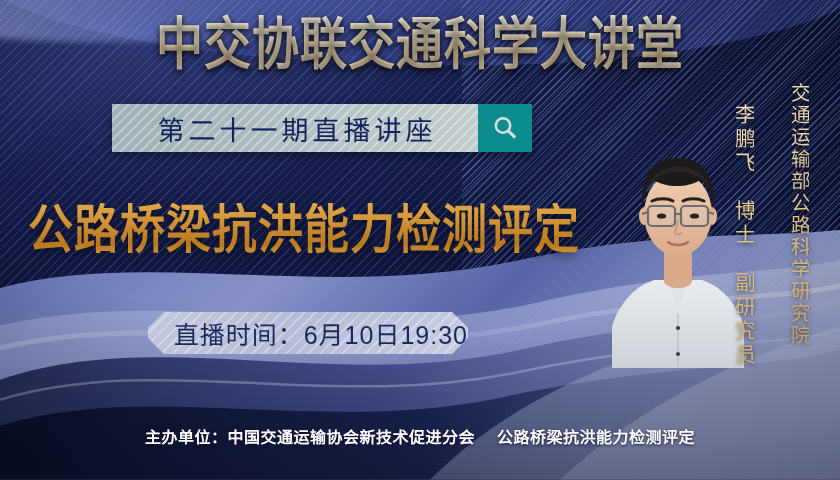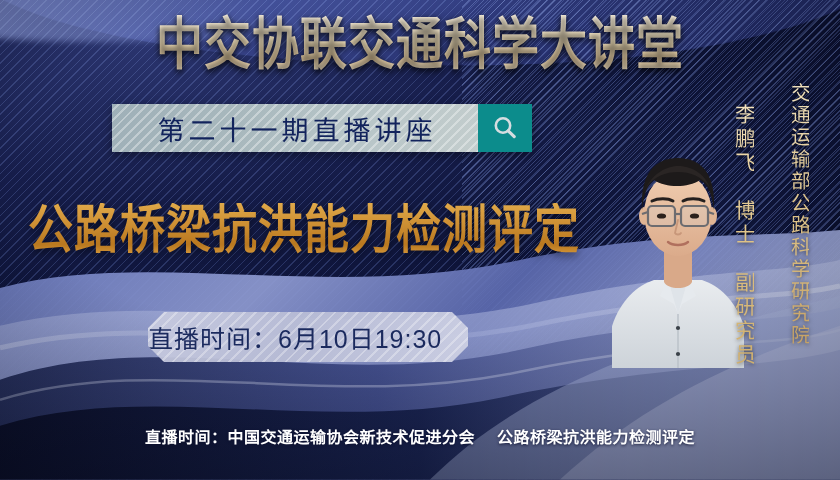--- a/index.html
+++ b/index.html
@@ -145,22 +145,22 @@
     -webkit-text-fill-color:transparent;
     filter:drop-shadow(0 2px 4px rgba(0,0,0,.55));
     white-space:nowrap;
     transform:scaleY(1.18);
     transform-origin:top left;
   }
 
   
   .timepill{
     position:absolute;left:148px;top:312px;
-    width:320px;height:50px;
-    display:flex;align-items:center;justify-content:flex-start;
+    width:320px;height:42px;
+    display:flex;align-items:center;justify-content:flex-end;
     background:linear-gradient(110deg,rgba(201,204,224,.92) 0%,rgba(186,190,214,.92) 45%,rgba(206,209,228,.94) 100%);
     clip-path:polygon(16px 0, calc(100% - 16px) 0, 100% 16px, 100% calc(100% - 16px), calc(100% - 16px) 100%, 16px 100%, 0 calc(100% - 16px), 0 16px);
     box-shadow:0 4px 12px rgba(0,0,0,.45);
     overflow:hidden;
   }
   .timepill::after{
     content:"";position:absolute;inset:0;
     background-image:repeating-linear-gradient(
         -45deg,
         rgba(255,255,255,.30) 0px,
@@ -354,16 +354,16 @@
     </div>
   </div>
 
   <div class="headline">公路桥梁抗洪能力检测评定</div>
 
   <div class="timepill">
     <span class="timepill-text">直播时间：6月10日19:30</span>
   </div>
 
   <div class="footer">
-    <span>直播时间：中国交通运输协会新技术促进分会</span><span class="gap"></span><span>公路桥梁抗洪能力检测评定</span>
+    <span>主办单位：中国交通运输协会新技术促进分会</span><span class="gap"></span><span>公路桥梁抗洪能力检测评定</span>
   </div>
 
 </div>
 
 </body></html>

